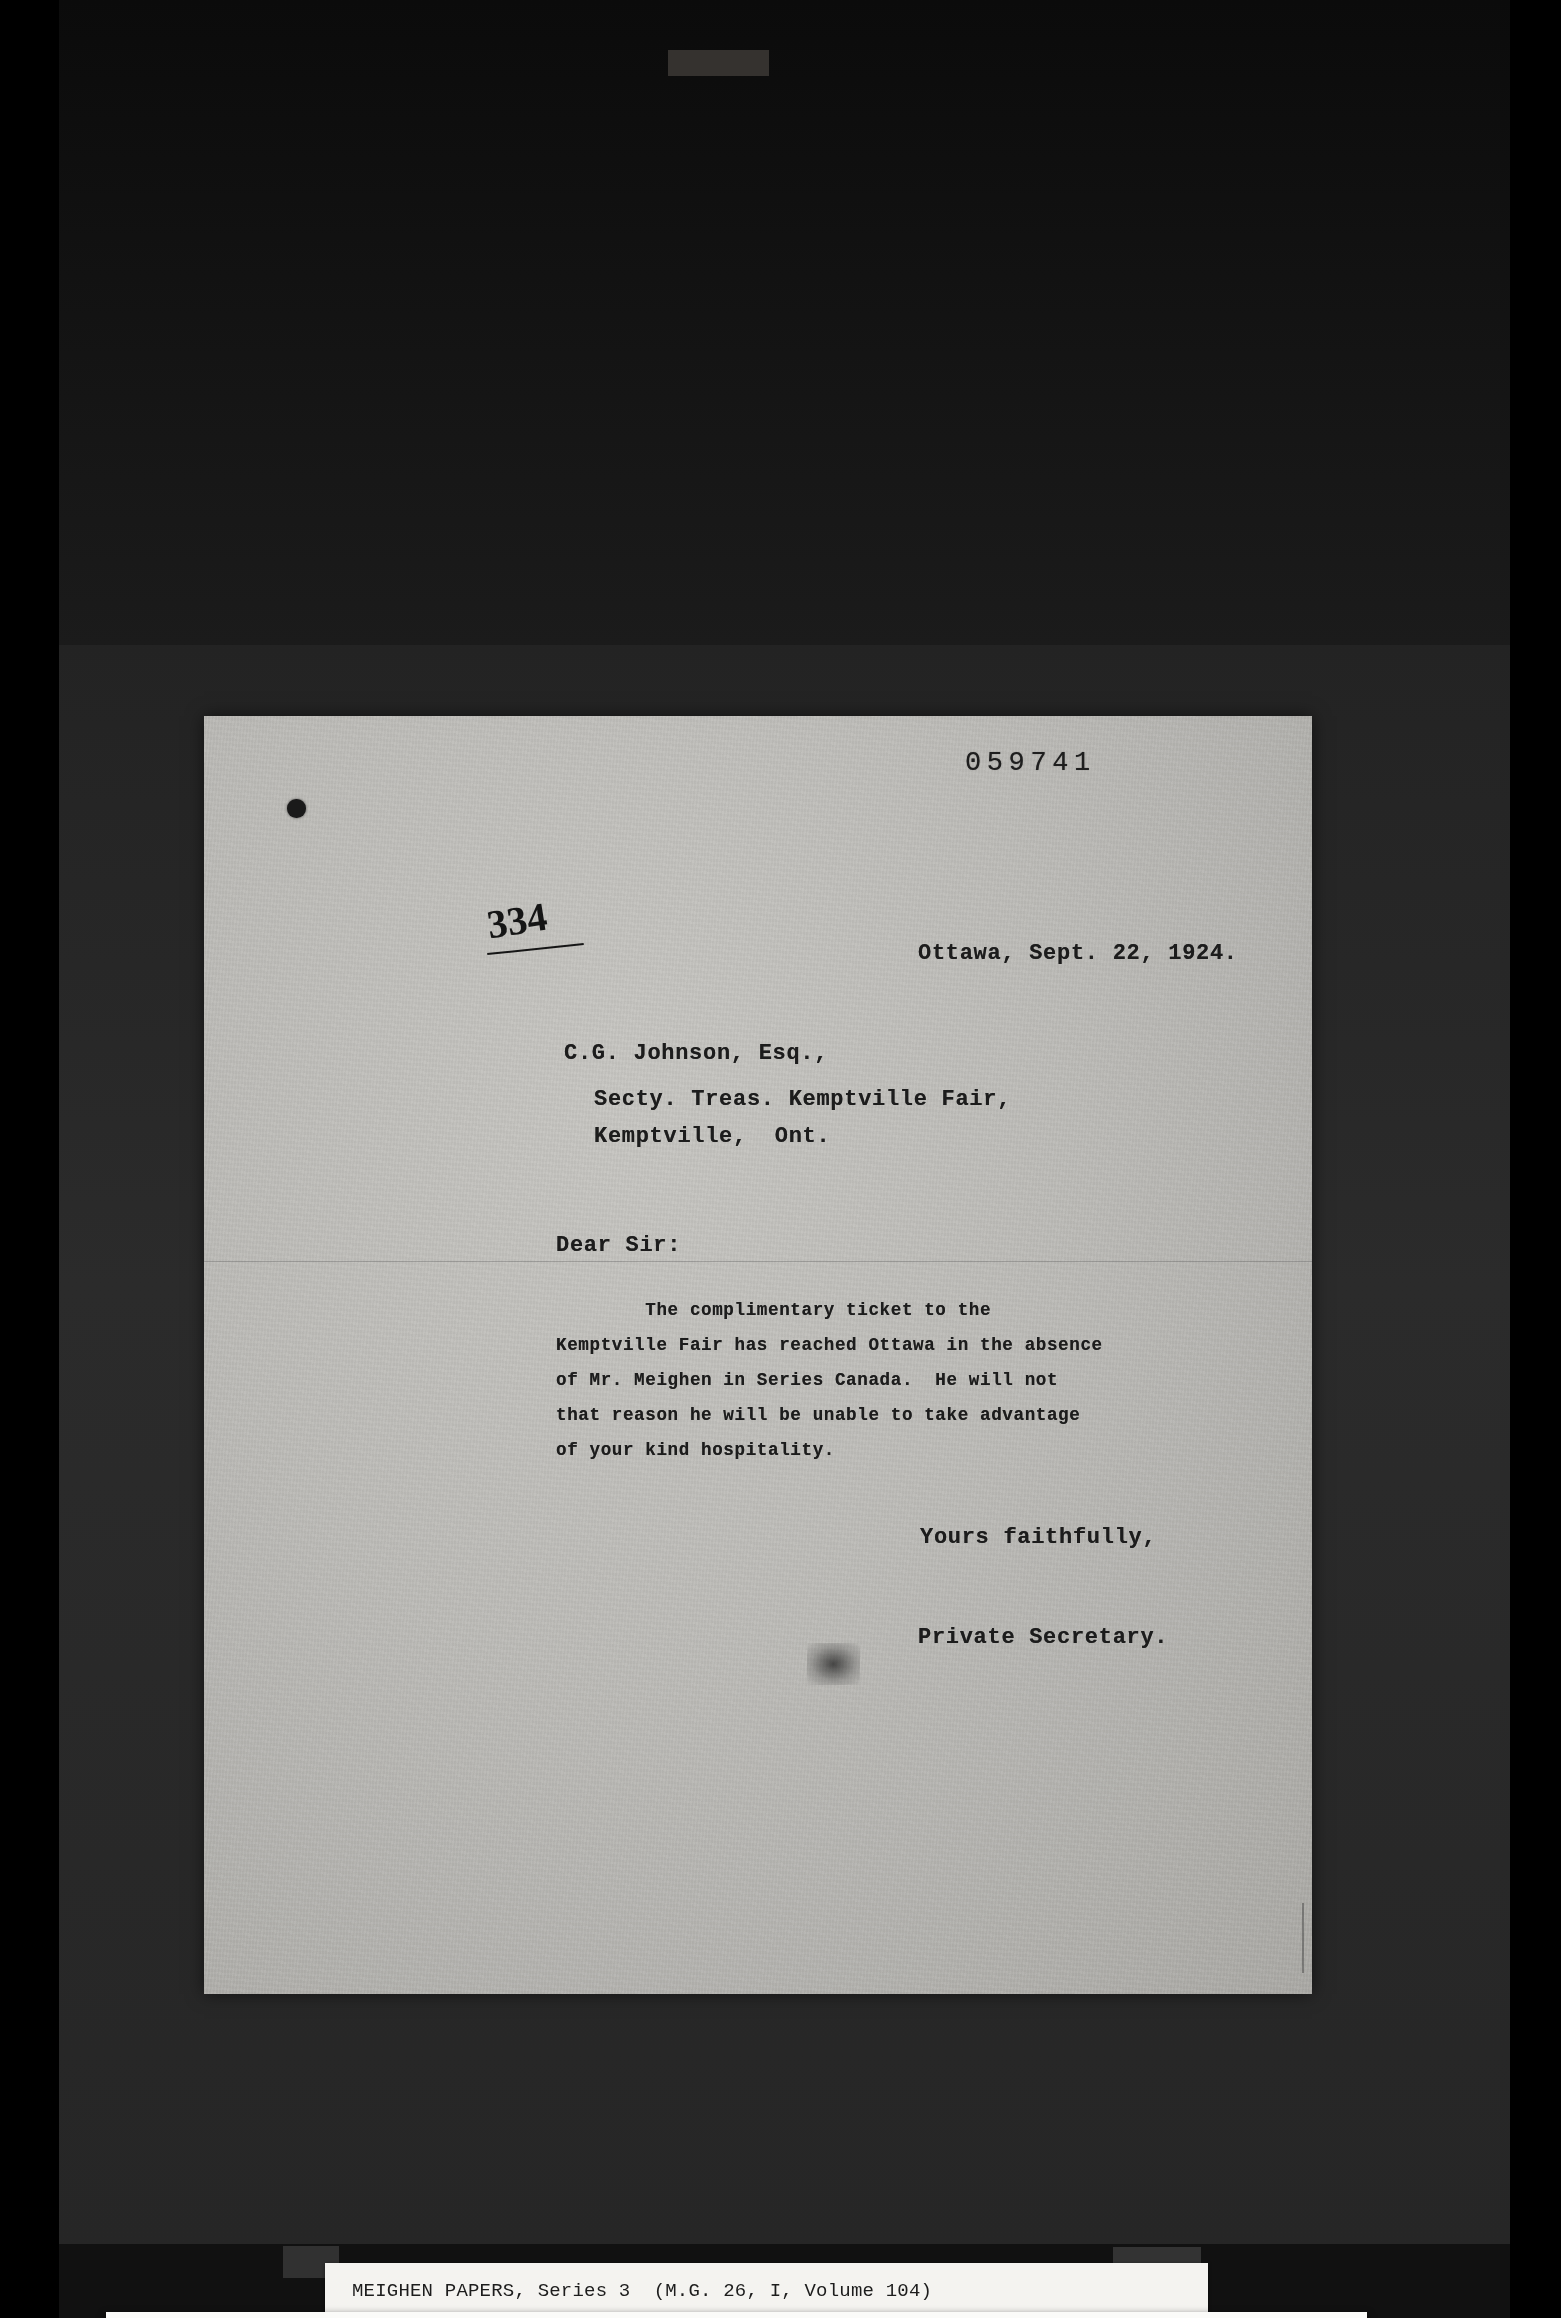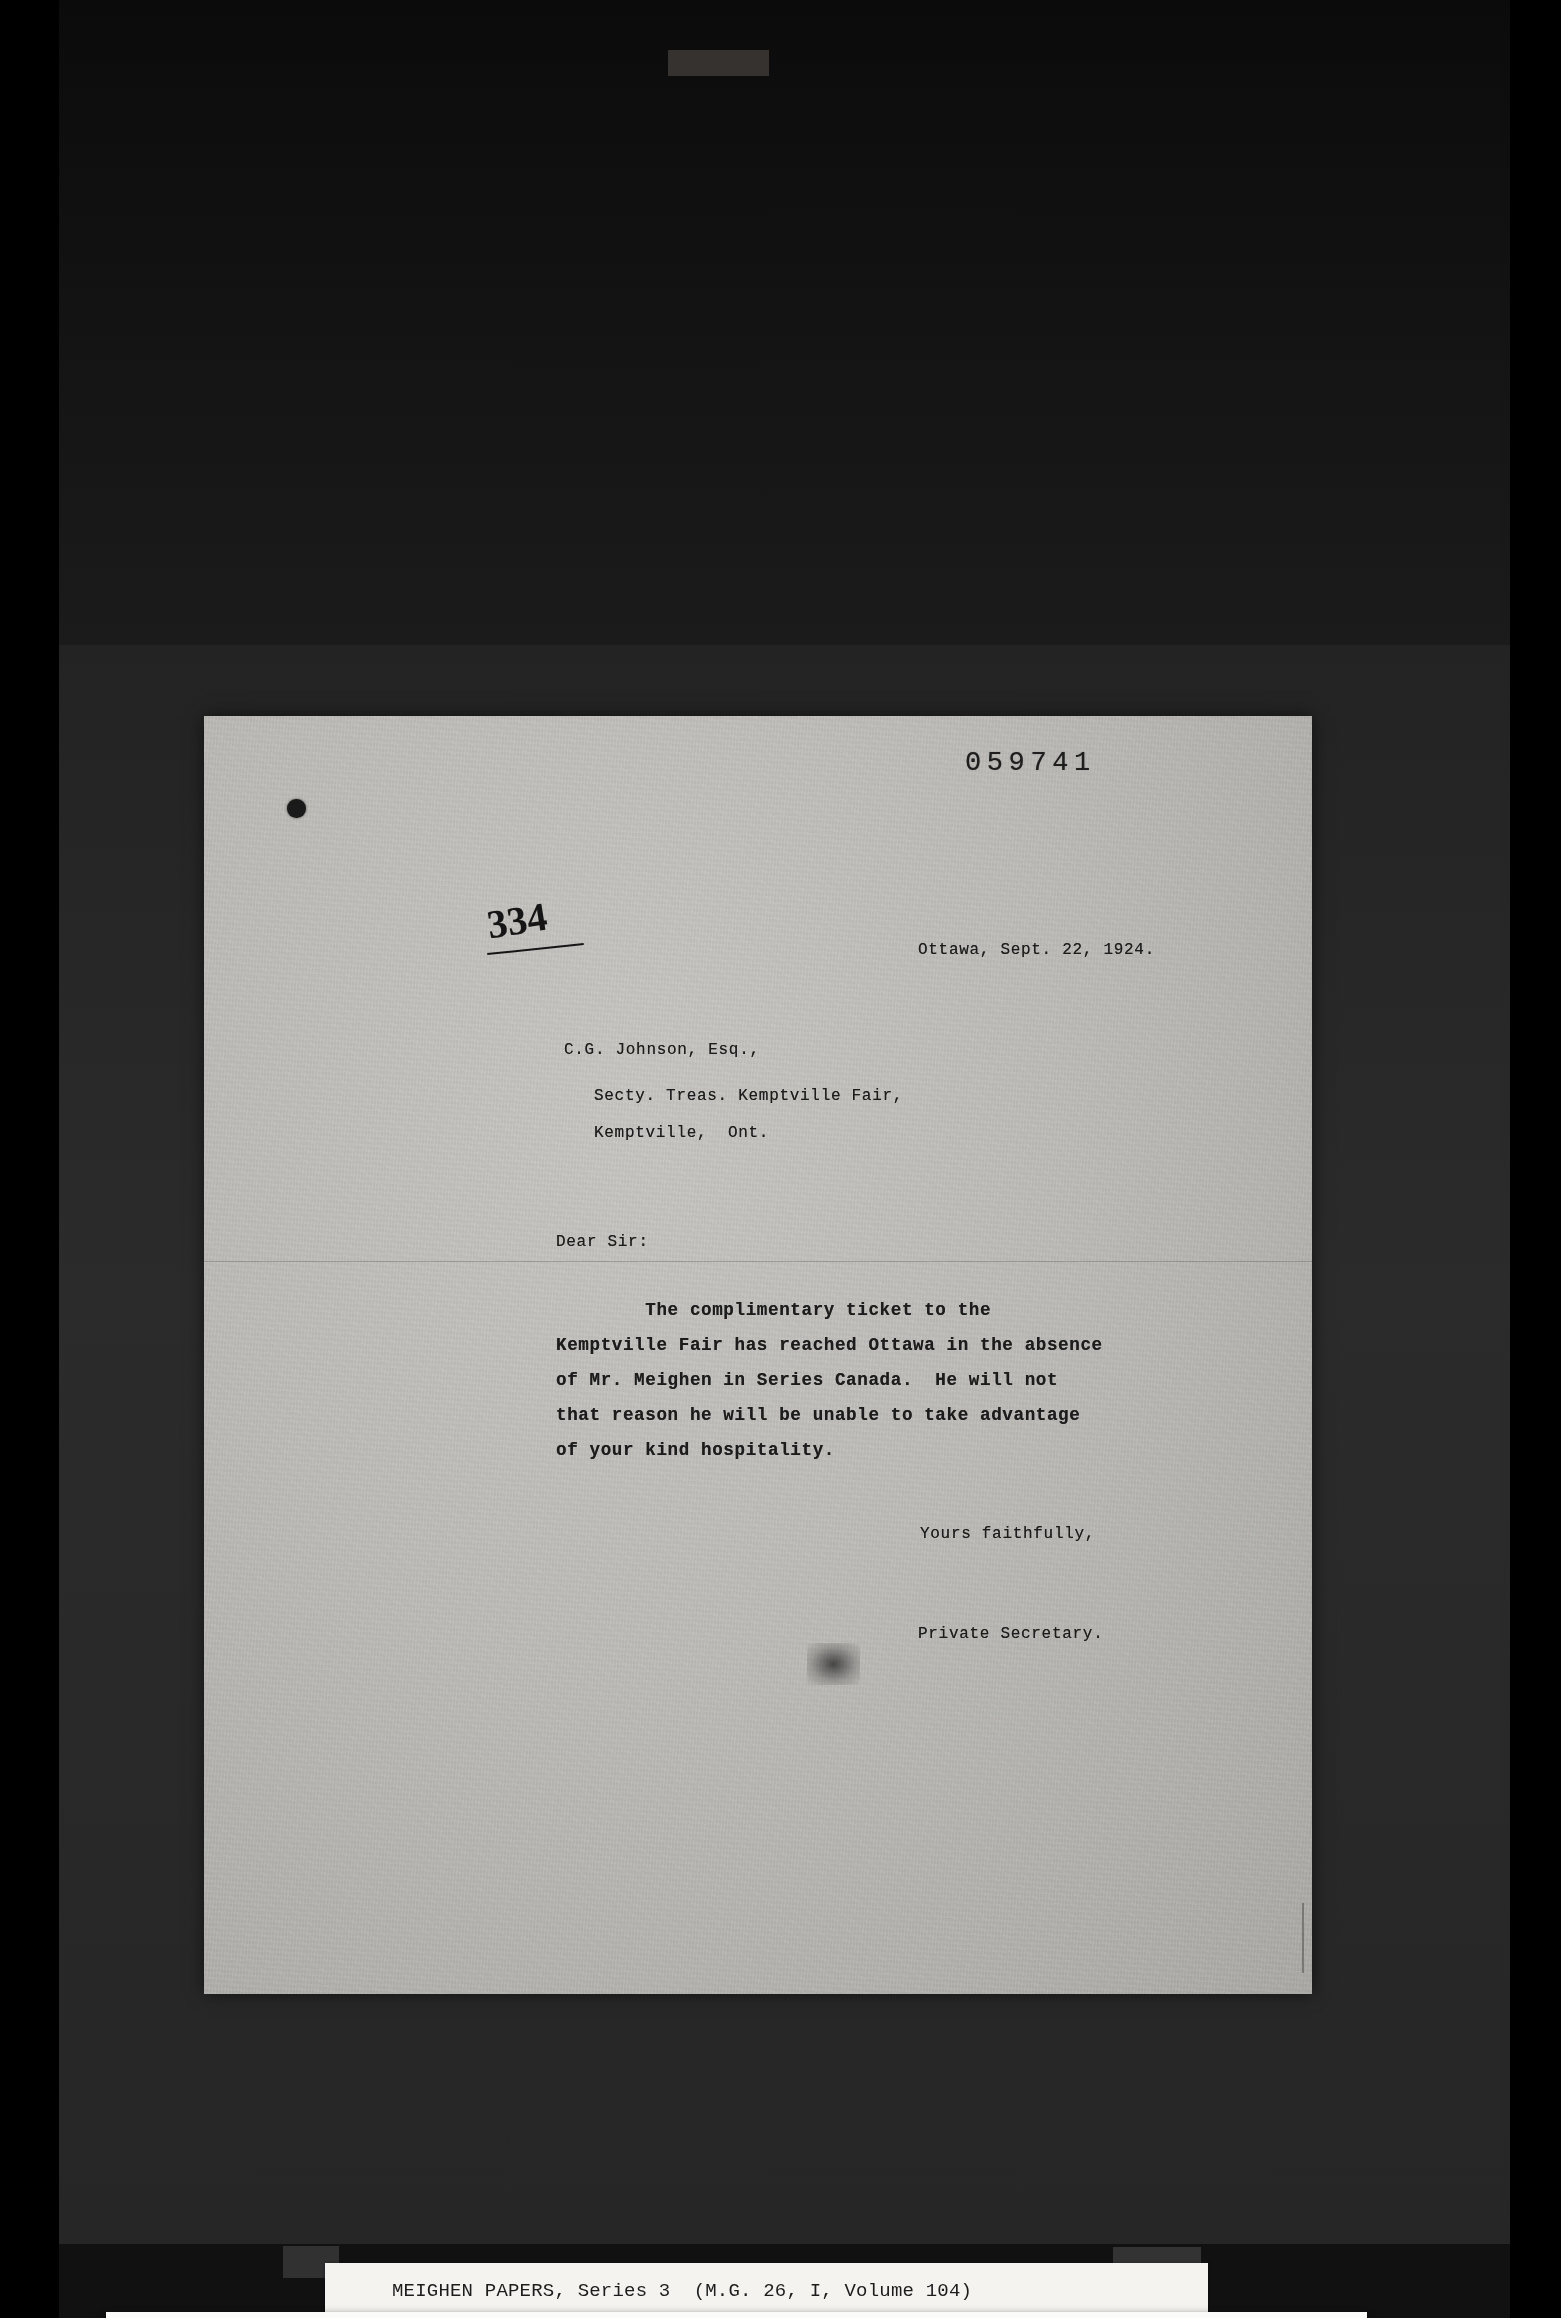--- a/index.html
+++ b/index.html
@@ -149,22 +149,22 @@
     width: 97px;
     height: 2.3px;
     background: #151515;
     transform: rotate(-6deg);
   }
 
   
   .typed {
     position: absolute;
     font-family: "Liberation Mono", monospace;
-    font-size: 16px;
-    font-weight: 400;
+    font-size: 22px;
+    font-weight: 700;
     color: #1c1c1c;
     letter-spacing: 0.7px;
     white-space: pre;
     text-shadow: 0 0 0.6px rgba(0,0,0,.55);
   }
 
   #date-line  { left: 714px; top: 225px; }
   #addr-1     { left: 360px;  top: 325px; text-align: center; }
   #addr-2     { left: 390px;  top: 371px; }
   #addr-3     { left: 390px;  top: 408px; }
@@ -202,21 +202,20 @@
   }
   #caption-text {
     position: absolute;
     left: 27px;
     top: 16.7px;
     font-family: "Liberation Mono", monospace;
     font-size: 19px;
     color: #1d1d1d;
     letter-spacing: 0.2px;
     white-space: pre;
-    margin-left: 40px;
   }
   #caption-strip-shadow-l {
     position: absolute;
     left: 283px;
     top: 2246px;
     width: 56px;
     height: 32px;
     background: #3a3a3a;
     opacity: .8;
   }

